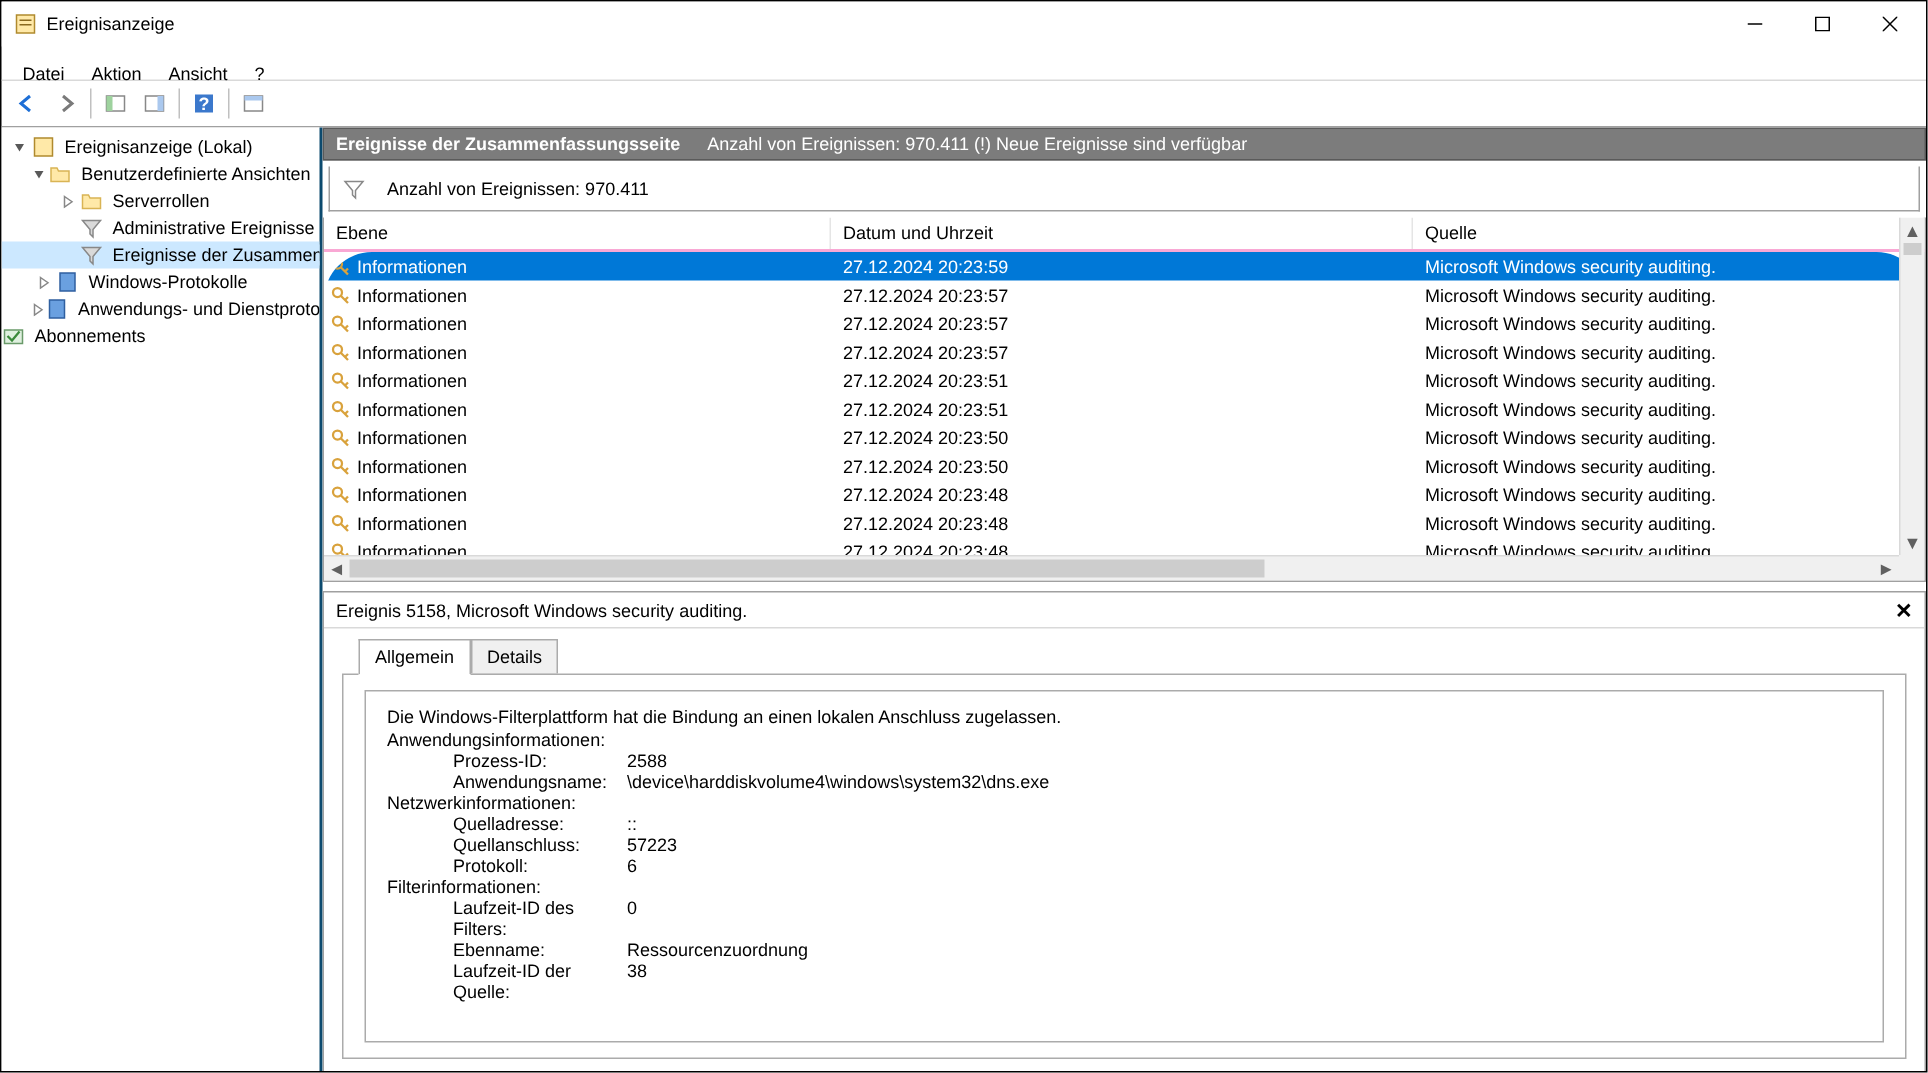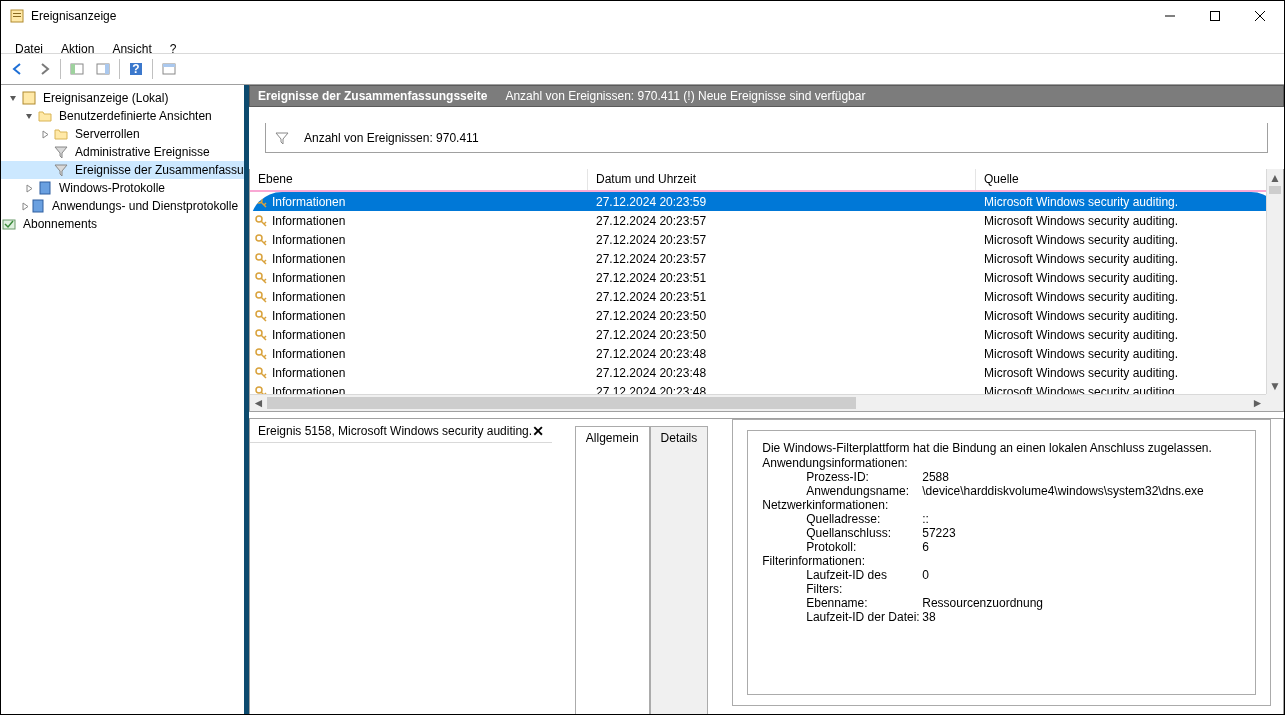--- a/index.html
+++ b/index.html
@@ -21,35 +21,35 @@
 .toolbar { height: 30px; display: flex; align-items: center; padding: 0 4px; gap: 0; }
 .toolbar .tbtn { width: 24px; height: 24px; display: flex; align-items: center; justify-content: center; margin: 0 1px; border: 1px solid transparent; }
 .toolbar .tsep { width: 1px; height: 20px; background: #c0c0c0; margin: 0 3px; }
 
 .sep-line2 { height: 1px; background: #a0a0a0; }
 
 
 .main { display: flex; height: calc(100% - 83px); }
 
 
-.tree { width: 248px; border-right: 5px solid #0c4a6e; padding: 4px 0; overflow: hidden; background: #fff; }
+.tree { width: 214px; border-right: 2px solid #0c4a6e; padding: 4px 0; overflow: hidden; background: #fff; }
 .tree-row { display: flex; align-items: center; height: 18px; white-space: nowrap; padding-right: 4px; }
 .tree-row .exp { width: 16px; display: flex; align-items: center; justify-content: center; color: #666; }
 .tree-row .ticon { width: 16px; height: 16px; margin-right: 4px; flex-shrink: 0; }
 .tree-row.selected { background: #cce8ff; }
 .tree-row.selected .label { background: #cce8ff; }
 .tree-row .label { padding: 0 2px; }
 
 
 .right { flex: 1; display: flex; flex-direction: column; overflow: hidden; }
 
 .header-bar { background: #7c7c7c; color: #fff; height: 22px; display: flex; align-items: center; padding: 0 8px; gap: 18px; border: 1px solid #5a5a5a; }
 .header-bar .main-title { font-weight: bold; }
 
-.filter-bar { height: 30px; display: flex; align-items: center; padding: 0 8px; gap: 14px; background: #fff; border: 1px solid #a0a0a0; border-top: none; margin: 16px; }
+.filter-bar { height: 30px; display: flex; align-items: center; padding: 0 8px; gap: 14px; background: #fff; border: 1px solid #a0a0a0; border-top: none; margin: 4px; }
 
 
 .list-wrap { flex: 0 0 243px; border: 1px solid #a0a0a0; border-top: none; display: flex; flex-direction: column; overflow: hidden; position: relative; }
 .list-header { display: flex; background: #fff; border-bottom: 2px solid #f9a8d4; height: 23px; }
 .list-header .col { padding: 3px 8px; border-right: 1px solid #e5e5e5; }
 .col-level { width: 338px; }
 .col-date { width: 388px; }
 .col-source { flex: 1; }
 
 .list-body { flex: 1; overflow: hidden; position: relative; border-radius: 32px; }
@@ -64,21 +64,21 @@
 .vscroll .thumb { position: absolute; top: 17px; left: 2px; right: 2px; height: 8px; background: #cdcdcd; }
 .hscroll { position: absolute; bottom: 0; left: 0; right: 17px; height: 17px; background: #f0f0f0; border-top: 1px solid #d9d9d9; display: flex; }
 .hscroll .arrow { width: 17px; display: flex; align-items: center; justify-content: center; color: #606060; }
 .hscroll .track { flex: 1; position: relative; }
 .hscroll .thumb { position: absolute; left: 0; width: 60%; top: 2px; bottom: 2px; background: #cdcdcd; }
 .corner { position: absolute; right: 0; bottom: 0; width: 17px; height: 17px; background: #f0f0f0; }
 
 .gap { height: 6px; }
 
 
-.detail { flex: 1; border: 1px solid #a0a0a0; display: flex; flex-direction: row; overflow: hidden; }
+.detail { flex: 1; border: 1px solid #a0a0a0; display: flex; flex-direction: column; overflow: hidden; }
 .detail-title { height: 24px; display: flex; align-items: center; padding: 0 8px; border-bottom: 1px solid #d9d9d9; }
 .detail-title .dtext { flex: 1; }
 .detail-title .dclose { font-size: 14px; font-weight: bold; cursor: pointer; }
 
 .tabs { display: flex; padding: 6px 12px 0 23px; }
 .tab { padding: 4px 10px; border: 1px solid #ababab; background: #fff; position: relative; top: 1px; }
 .tab.active { border-bottom: 1px solid #fff; z-index: 2; }
 .tab:not(.active) { background: #f0f0f0; }
 
 .detail-body { margin: 0 12px 8px 12px; border: 1px solid #ababab; padding: 10px 14px; flex: 1; overflow: hidden; background: #fff; position: relative; }
@@ -495,20 +495,20 @@
           <div class="dsection">Filterinformationen:</div>
           <div class="dkv">
               <span class="k">Laufzeit-ID des Filters:</span>
               <span class="v">0</span>
             </div>
           <div class="dkv">
               <span class="k">Ebenname:</span>
               <span class="v">Ressourcenzuordnung</span>
             </div>
           <div class="dkv">
-              <span class="k">Laufzeit-ID der Datei:</span>
+              <span class="k">Laufzeit-ID der Quelle:</span>
               <span class="v">38</span>
             </div>
         </div>
       </div>
     </div>
   </div>
 </div>
 
 </body></html>

